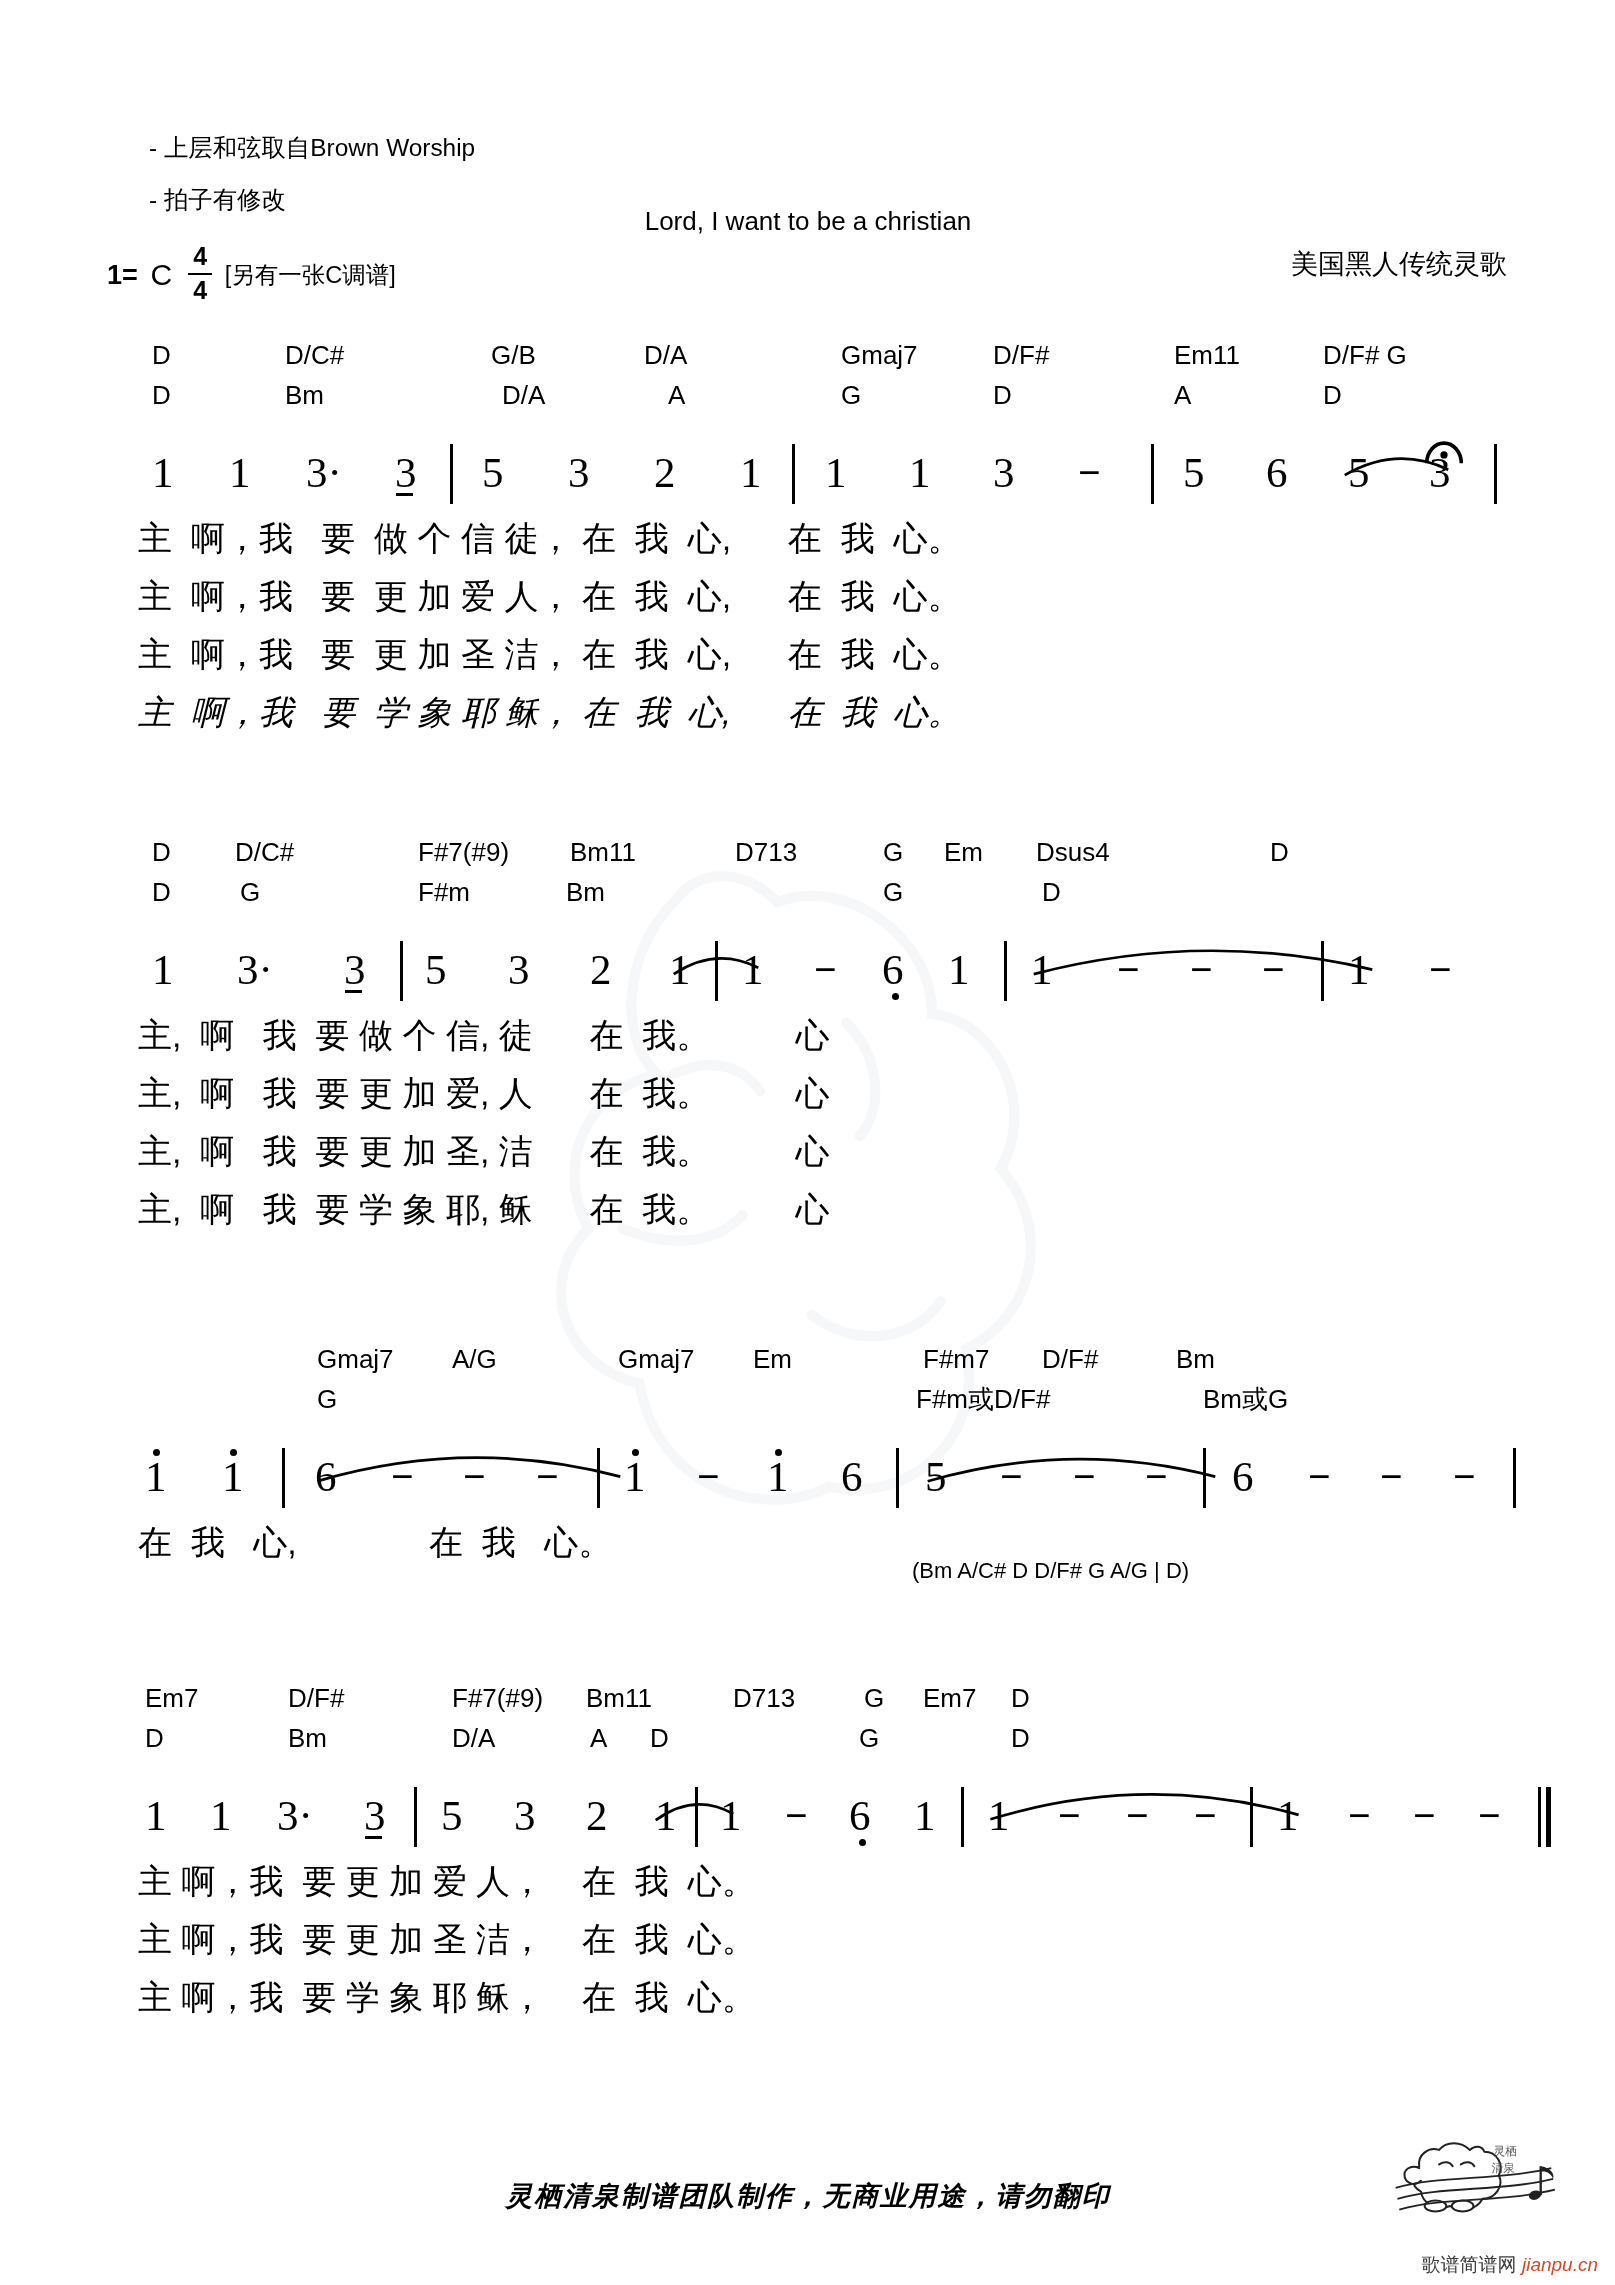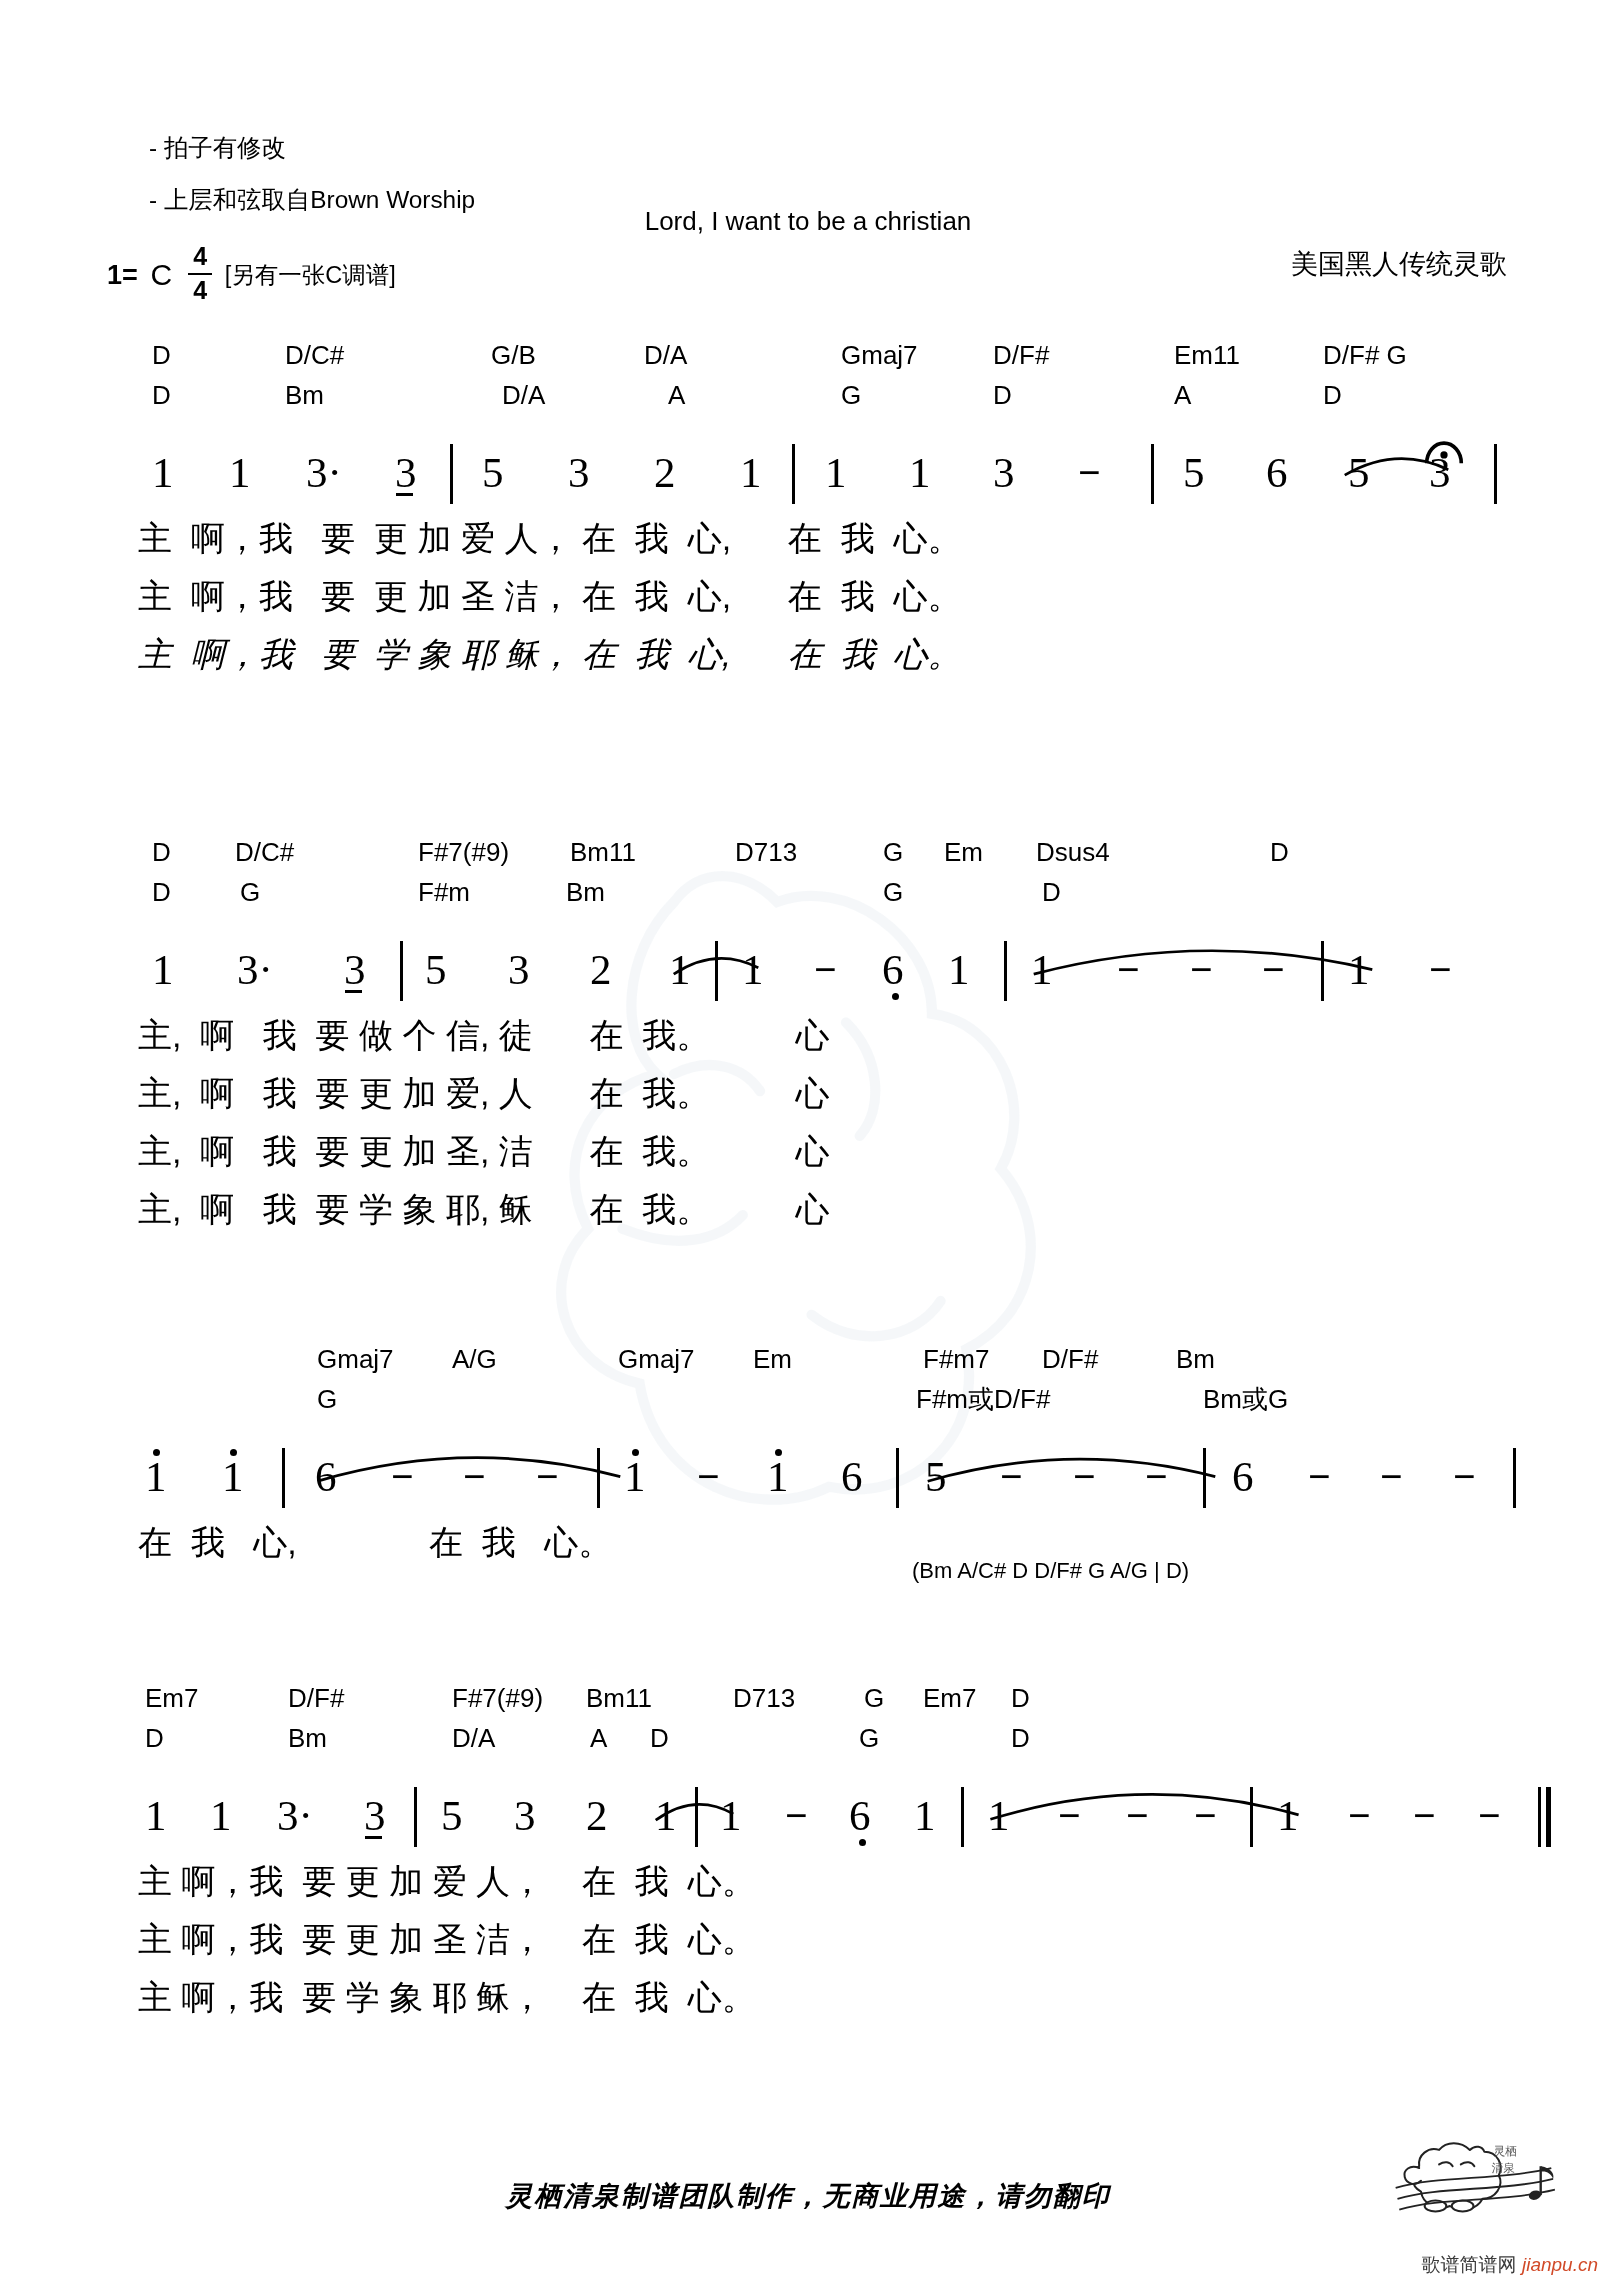--- a/index.html
+++ b/index.html
@@ -179,22 +179,22 @@
                C140 400 200 420 240 400 C290 410 330 370 320 320 C360 300 370 250 340 215
                C360 180 340 130 300 125 C300 80 250 45 210 60 C190 40 165 40 150 60 Z"></path>
       <path d="M150 160 C170 150 190 155 200 170"></path>
       <path d="M250 130 C270 150 272 180 258 196"></path>
       <path d="M120 250 C150 262 175 258 190 242"></path>
       <path d="M230 300 C255 320 290 315 305 292"></path>
     </g>
   </svg>
 
   <div class="notes-block">
+    <div>- 上层和弦取自Brown Worship</div>
     <div>- 拍子有修改</div>
-    <div>- 上层和弦取自Brown Worship</div>
   </div>
 
   <div class="subtitle">Lord, I want to be a christian</div>
 
   <div class="keyline">
     <span class="eq">1=</span>
     <span class="keyname">C</span>
     <span class="meter">
       <span class="num">4</span>
       <span class="bar"></span>
@@ -256,20 +256,23 @@
 
       <svg class="slur" style="left:1342px;top:16.3px;width:109px;height:33px;" viewBox="0 0 120 36">
         <path d="M3 33 Q 60 0 117 27" fill="none" stroke="#000" stroke-width="3"></path>
       </svg>
       <svg class="fermata" style="left:1424px;top:3.6px;width:40px;height:33px;" viewBox="0 0 44 36">
         <path d="M3 33 A 19 22 0 0 1 41 33" fill="none" stroke="#000" stroke-width="4"></path>
         <circle cx="22" cy="24" r="4" fill="#000"></circle>
       </svg>
     </div>
 
+    <div class="lyricrow" style="height:58px;">
+      <span class="lyr" style="left:138px">主  啊，我   要  做 个 信 徒， 在  我  心,      在  我  心。</span>
+    </div>
     <div class="lyricrow" style="height:58px;">
       <span class="lyr" style="left:138px">主  啊，我   要  更 加 爱 人， 在  我  心,      在  我  心。</span>
     </div>
     <div class="lyricrow" style="height:58px;padding-left:45px;">
       <span class="lyr" style="left:138px">主  啊，我   要  更 加 圣 洁， 在  我  心,      在  我  心。</span>
     </div>
     <div class="lyricrow" style="height:58px;font-style:italic;">
       <span class="lyr" style="left:138px">主  啊，我   要  学 象 耶 稣， 在  我  心,      在  我  心。</span>
     </div>
   </div>

